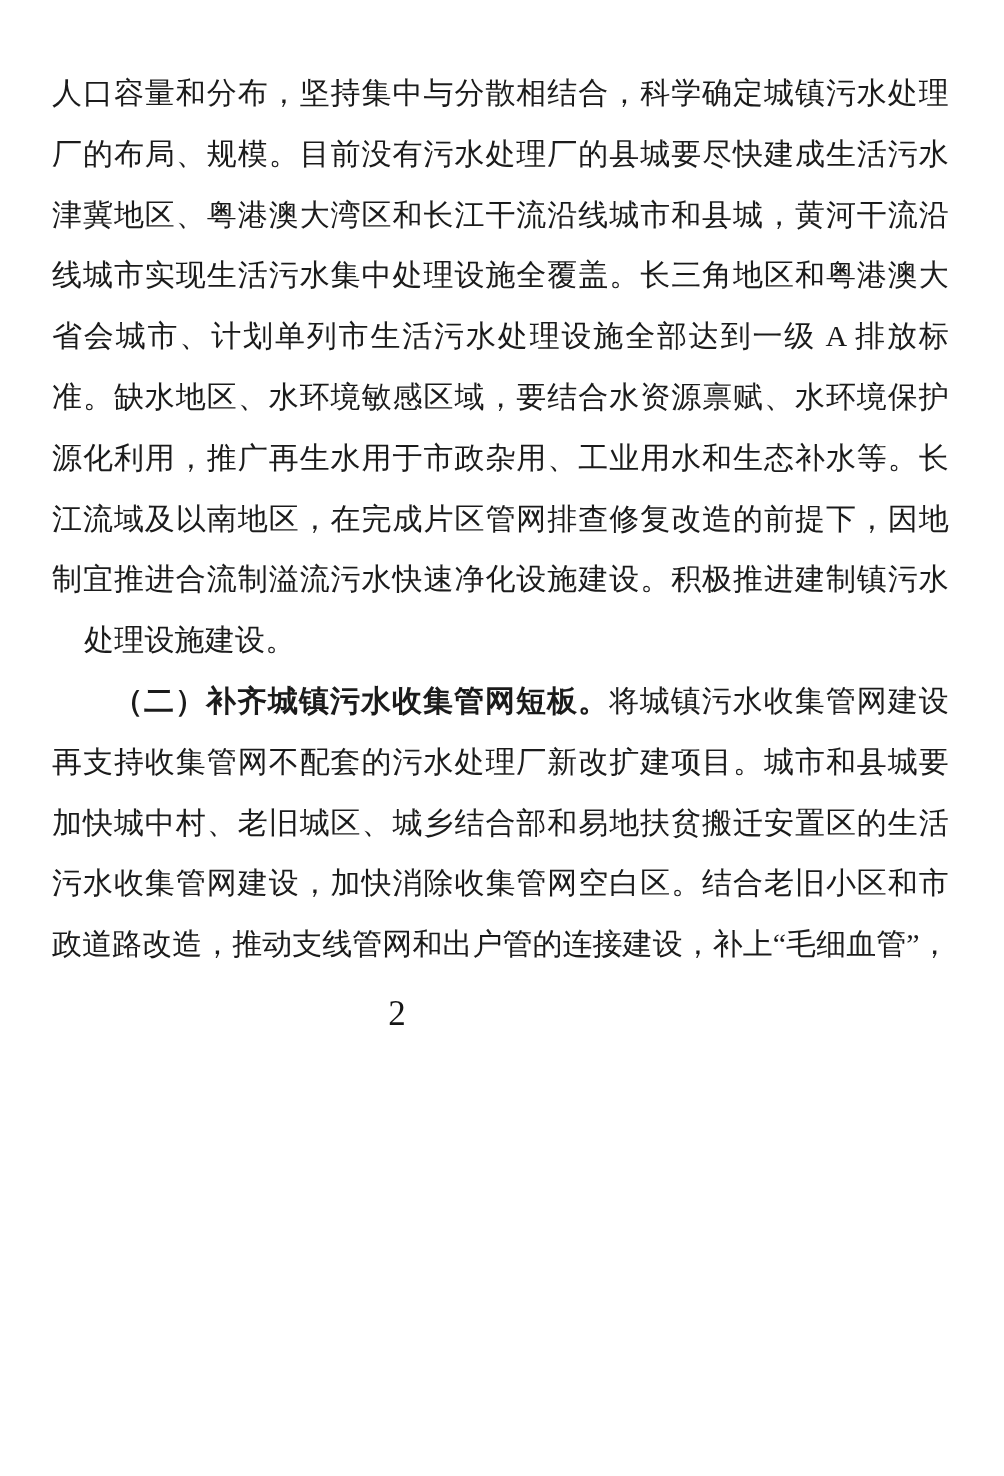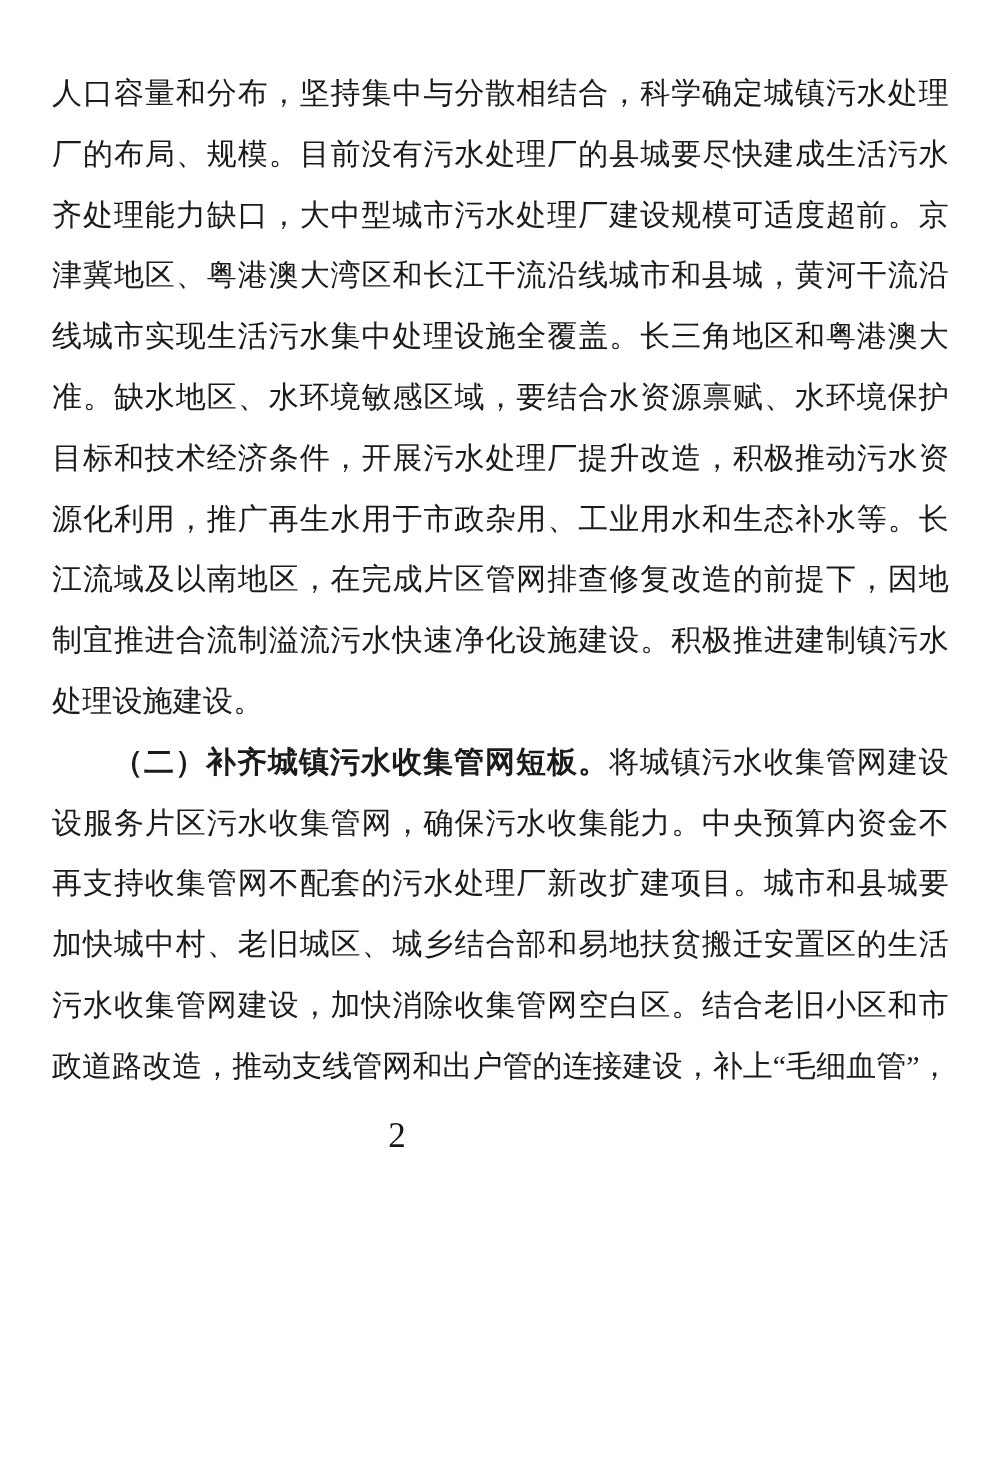--- a/index.html
+++ b/index.html
@@ -33,20 +33,21 @@
     color: #1b1b1b;
     text-align: justify;
     text-align-last: justify;
     text-justify: inter-character;
     white-space: nowrap;
     letter-spacing: 0.2px;
   }
   .line.para-end {
     text-align: left;
     text-align-last: left;
+    margin-left: 32px;
   }
   .line.indent {
     padding-left: 61px;
   }
   .line.tight {
     letter-spacing: -0.6px;
   }
   .heading-bold {
     font-weight: 700;
   }
@@ -63,34 +64,32 @@
   }
 </style>
 </head>
 <body>
 
 <div class="page">
   <div class="text-column">
 
     <div class="line">人口容量和分布，坚持集中与分散相结合，科学确定城镇污水处理</div>
     <div class="line">厂的布局、规模。目前没有污水处理厂的县城要尽快建成生活污水</div>
-    <div class="line">齐处理能力缺口，大中型城市污水处理厂建设规模可适度超前。京</div>
     <div class="line">津冀地区、粤港澳大湾区和长江干流沿线城市和县城，黄河干流沿</div>
     <div class="line">线城市实现生活污水集中处理设施全覆盖。长三角地区和粤港澳大</div>
+    <div class="line">省会城市、计划单列市生活污水处理设施全部达到一级 A 排放标</div>
     <div class="line">准。缺水地区、水环境敏感区域，要结合水资源禀赋、水环境保护</div>
-    <div class="line">目标和技术经济条件，开展污水处理厂提升改造，积极推动污水资</div>
     <div class="line">源化利用，推广再生水用于市政杂用、工业用水和生态补水等。长</div>
     <div class="line">江流域及以南地区，在完成片区管网排查修复改造的前提下，因地</div>
     <div class="line">制宜推进合流制溢流污水快速净化设施建设。积极推进建制镇污水</div>
     <div class="line para-end">处理设施建设。</div>
 
     <div class="line indent">
       <span class="heading-bold">（二）补齐城镇污水收集管网短板。</span><span>将城镇污水收集管网建设</span>
     </div>
-    <div class="line">设服务片区污水收集管网，确保污水收集能力。中央预算内资金不</div>
     <div class="line">再支持收集管网不配套的污水处理厂新改扩建项目。城市和县城要</div>
     <div class="line">加快城中村、老旧城区、城乡结合部和易地扶贫搬迁安置区的生活</div>
     <div class="line">污水收集管网建设，加快消除收集管网空白区。结合老旧小区和市</div>
     <div class="line tight">政道路改造，推动支线管网和出户管的连接建设，补上“毛细血管”，</div>
 
   </div>
 
   <div class="page-footer">
     <span class="page-number">2</span>
   </div>

